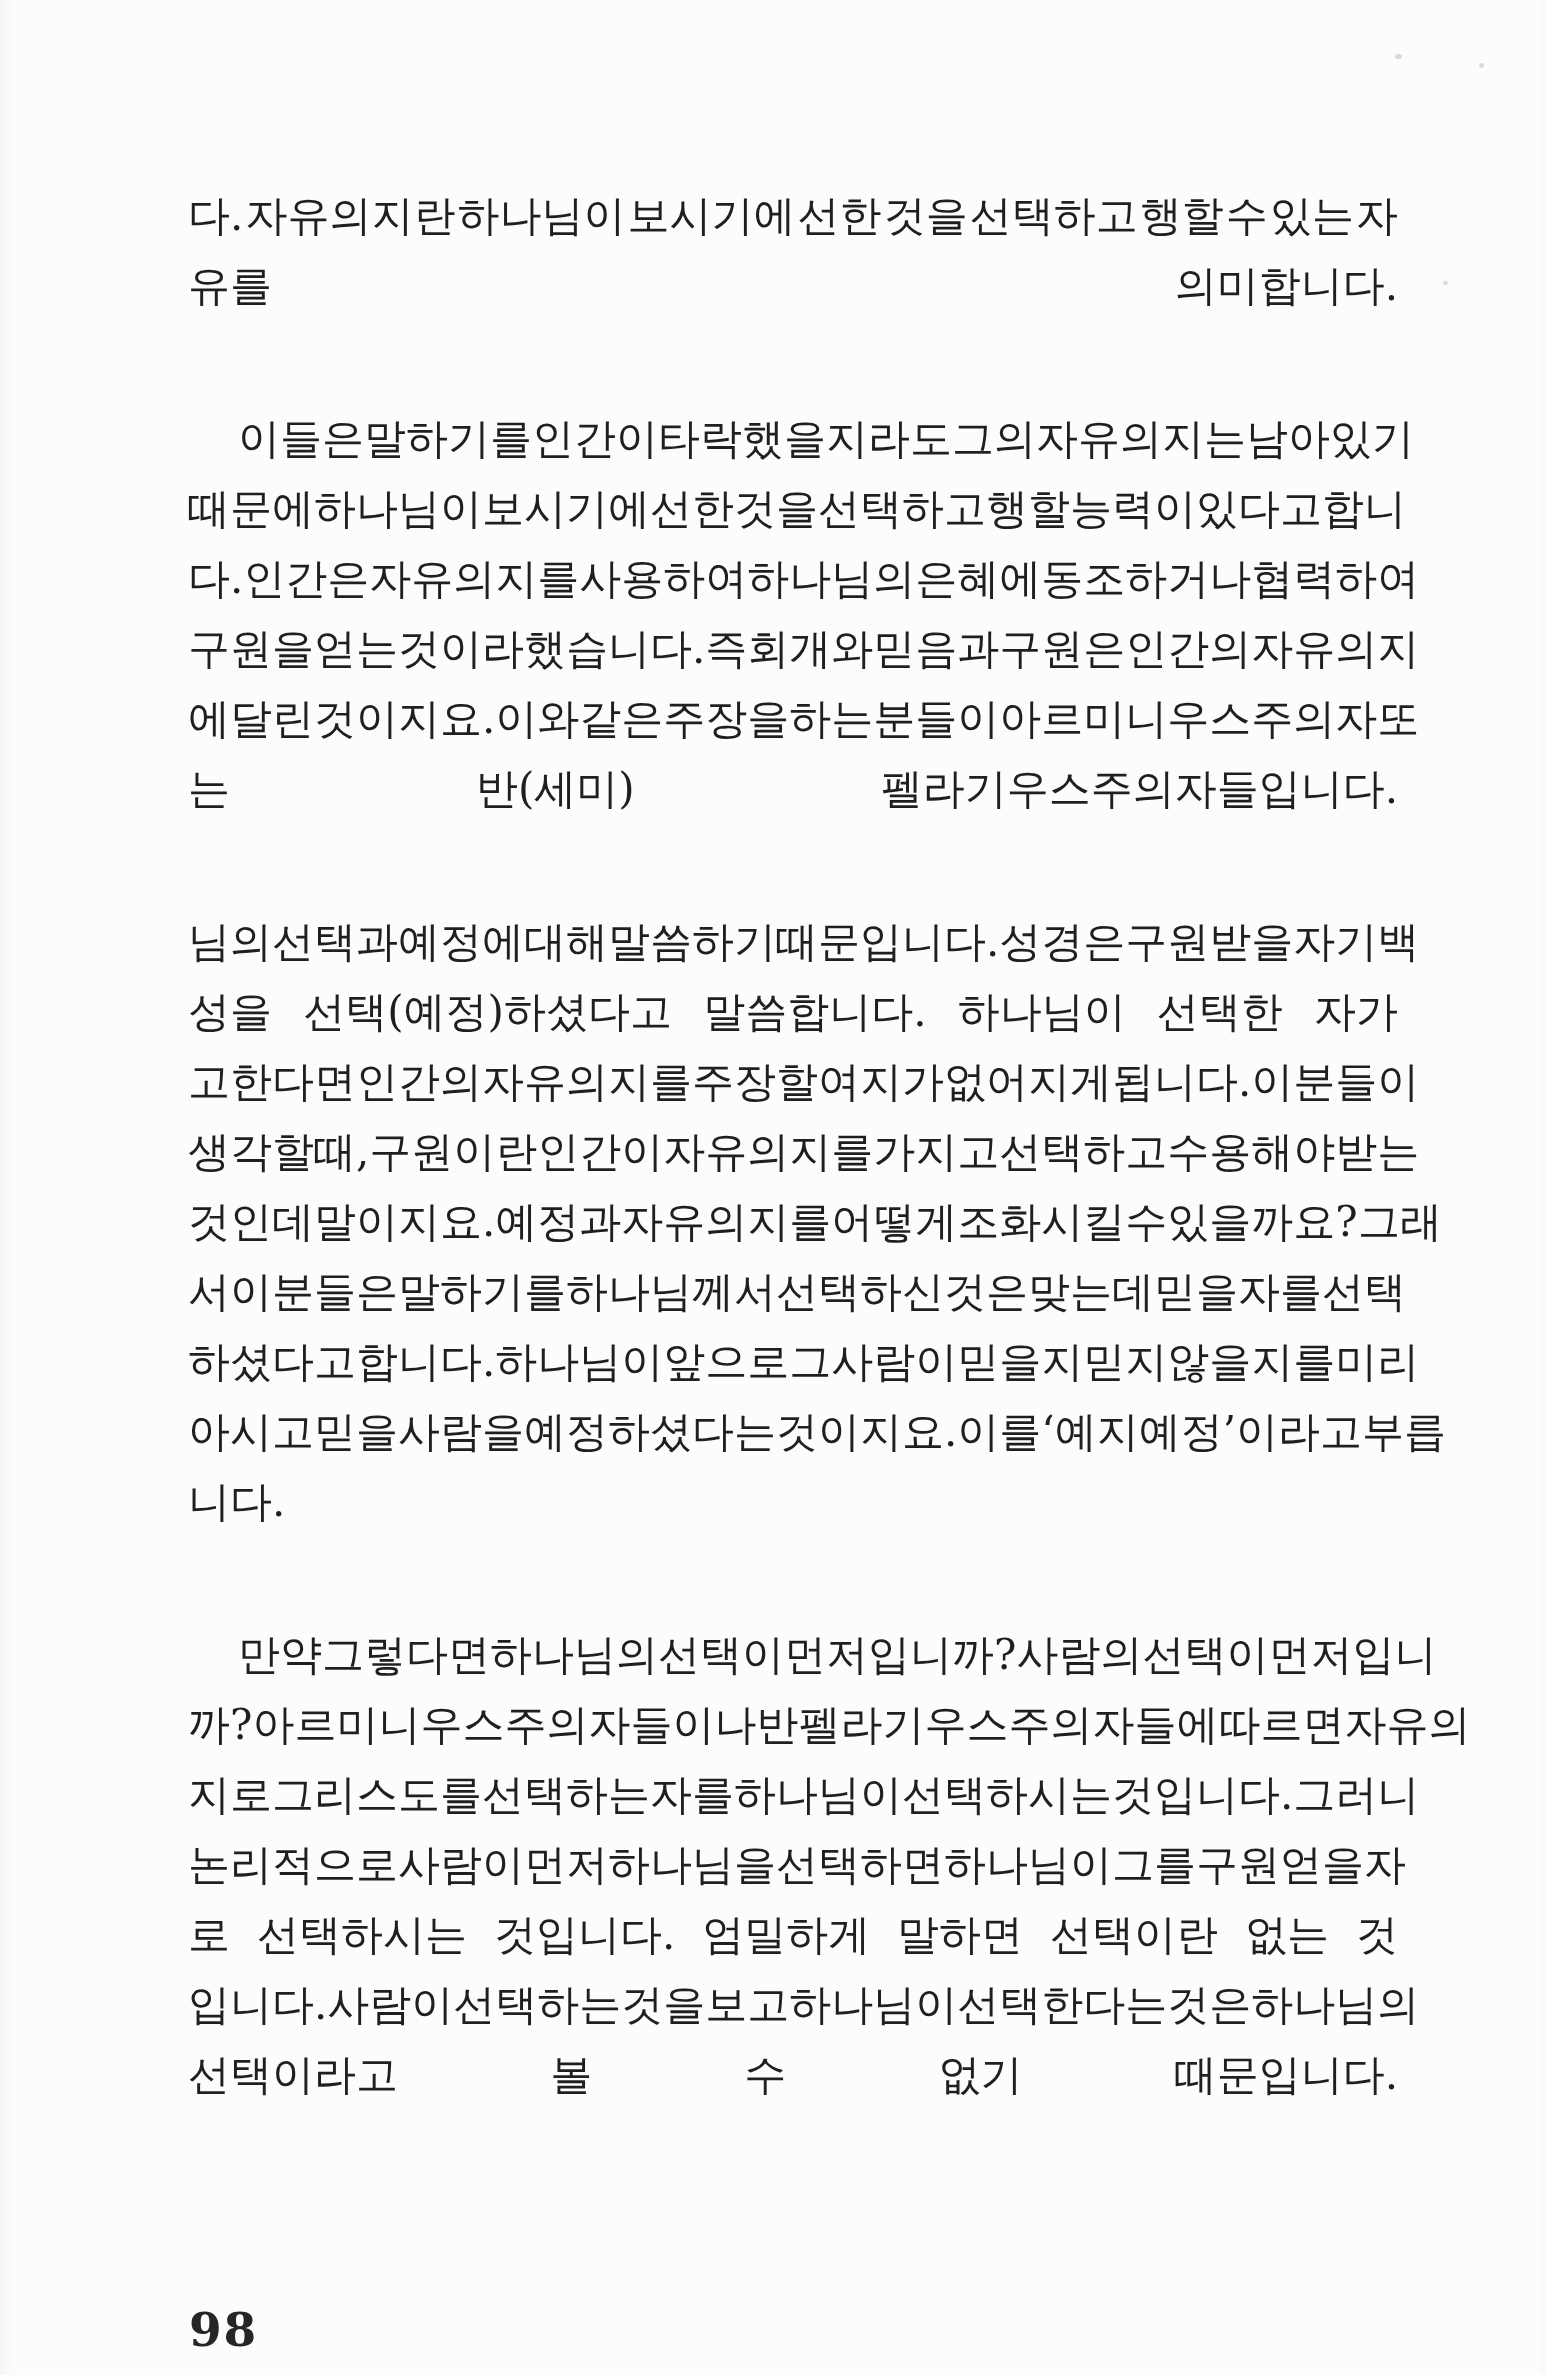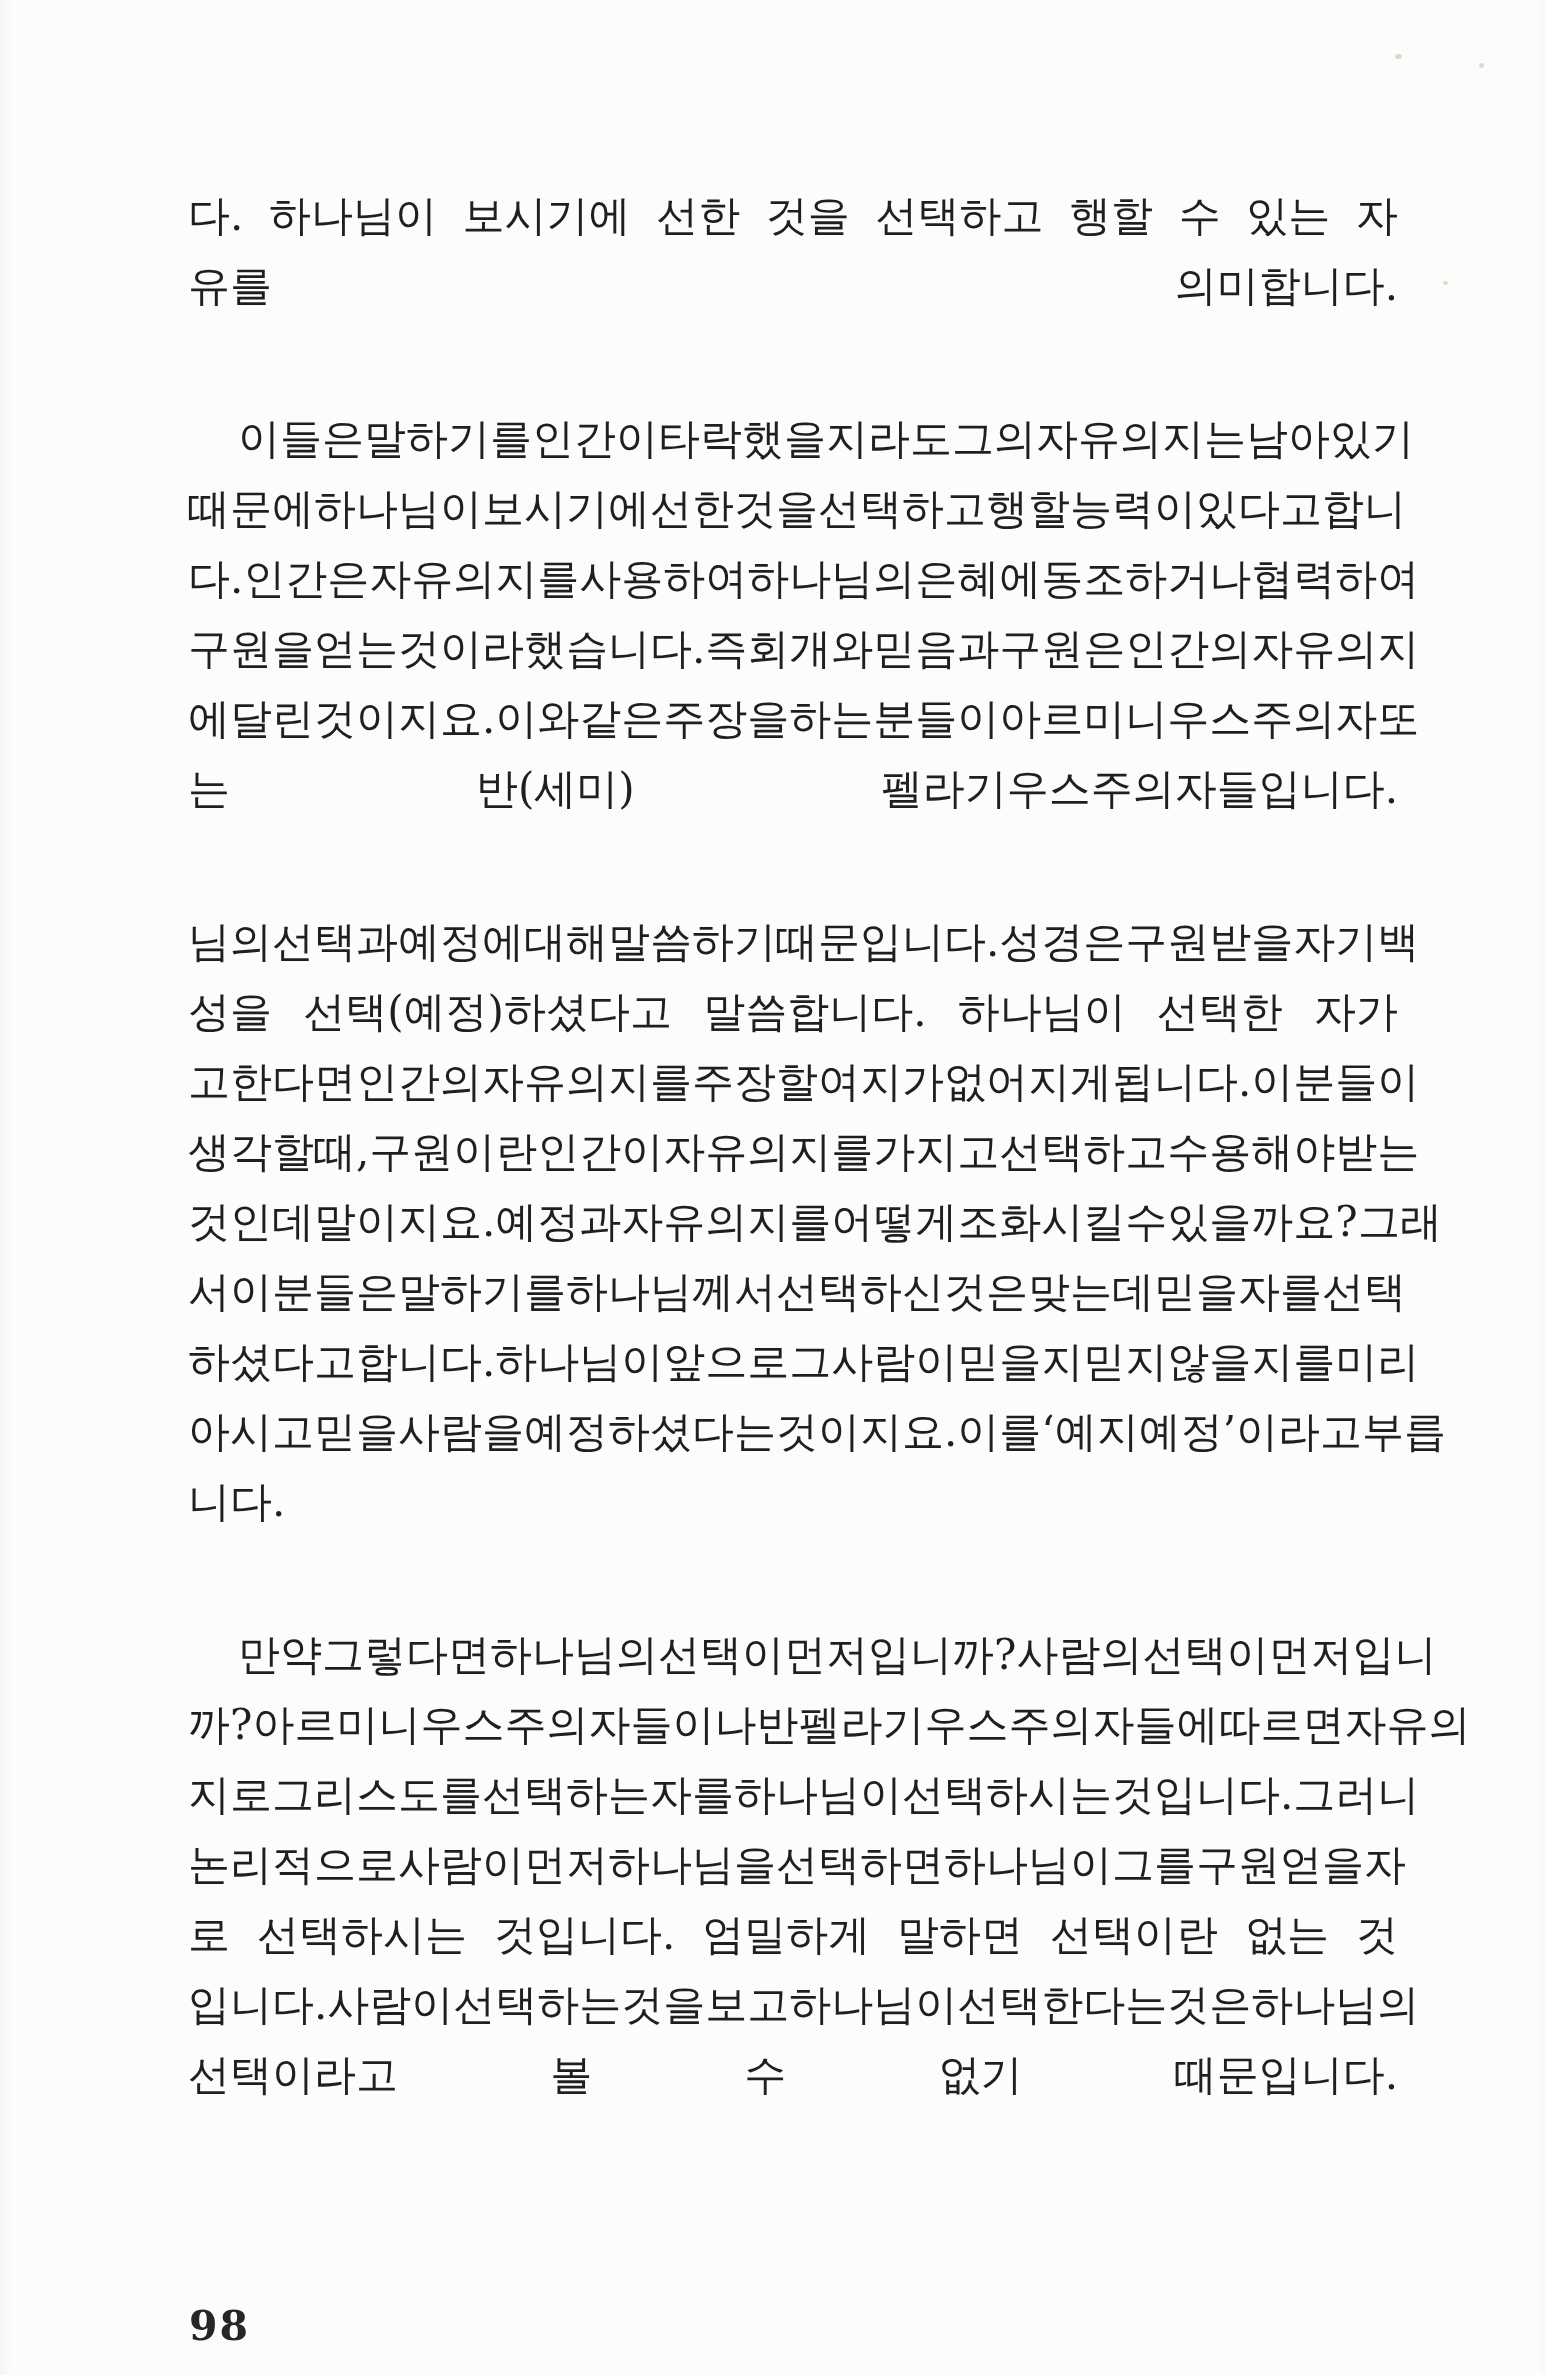--- a/index.html
+++ b/index.html
@@ -47,21 +47,21 @@
   .line.last {
     justify-content: space-between;
     gap: 18px;
   }
   .line.first-indent { padding-left: 50px; justify-content: space-between; }
   .word { flex: 0 0 auto; }
   .page-number {
     position: absolute;
     left: 189px;
     top: 2302px;
-    font-size: 41px;
+    font-size: 47px;
     font-weight: 700;
     color: #262626;
     letter-spacing: 1.9px;
   }
   .scan-speck {
     position: absolute;
     background: #d9d9d6;
     border-radius: 50%;
     pointer-events: none;
   }
@@ -74,20 +74,21 @@
 
 <main class="page">
   <span class="scan-speck speck-1"></span>
   <span class="scan-speck speck-2"></span>
   <span class="scan-speck speck-3"></span>
 
   <section class="text-block">
       <div class="para">
         <div class="line">
           <span class="word">다.</span>
+          <span class="word">자유의지란</span>
           <span class="word">하나님이</span>
           <span class="word">보시기에</span>
           <span class="word">선한</span>
           <span class="word">것을</span>
           <span class="word">선택하고</span>
           <span class="word">행할</span>
           <span class="word">수</span>
           <span class="word">있는</span>
           <span class="word">자</span>
         </div>

